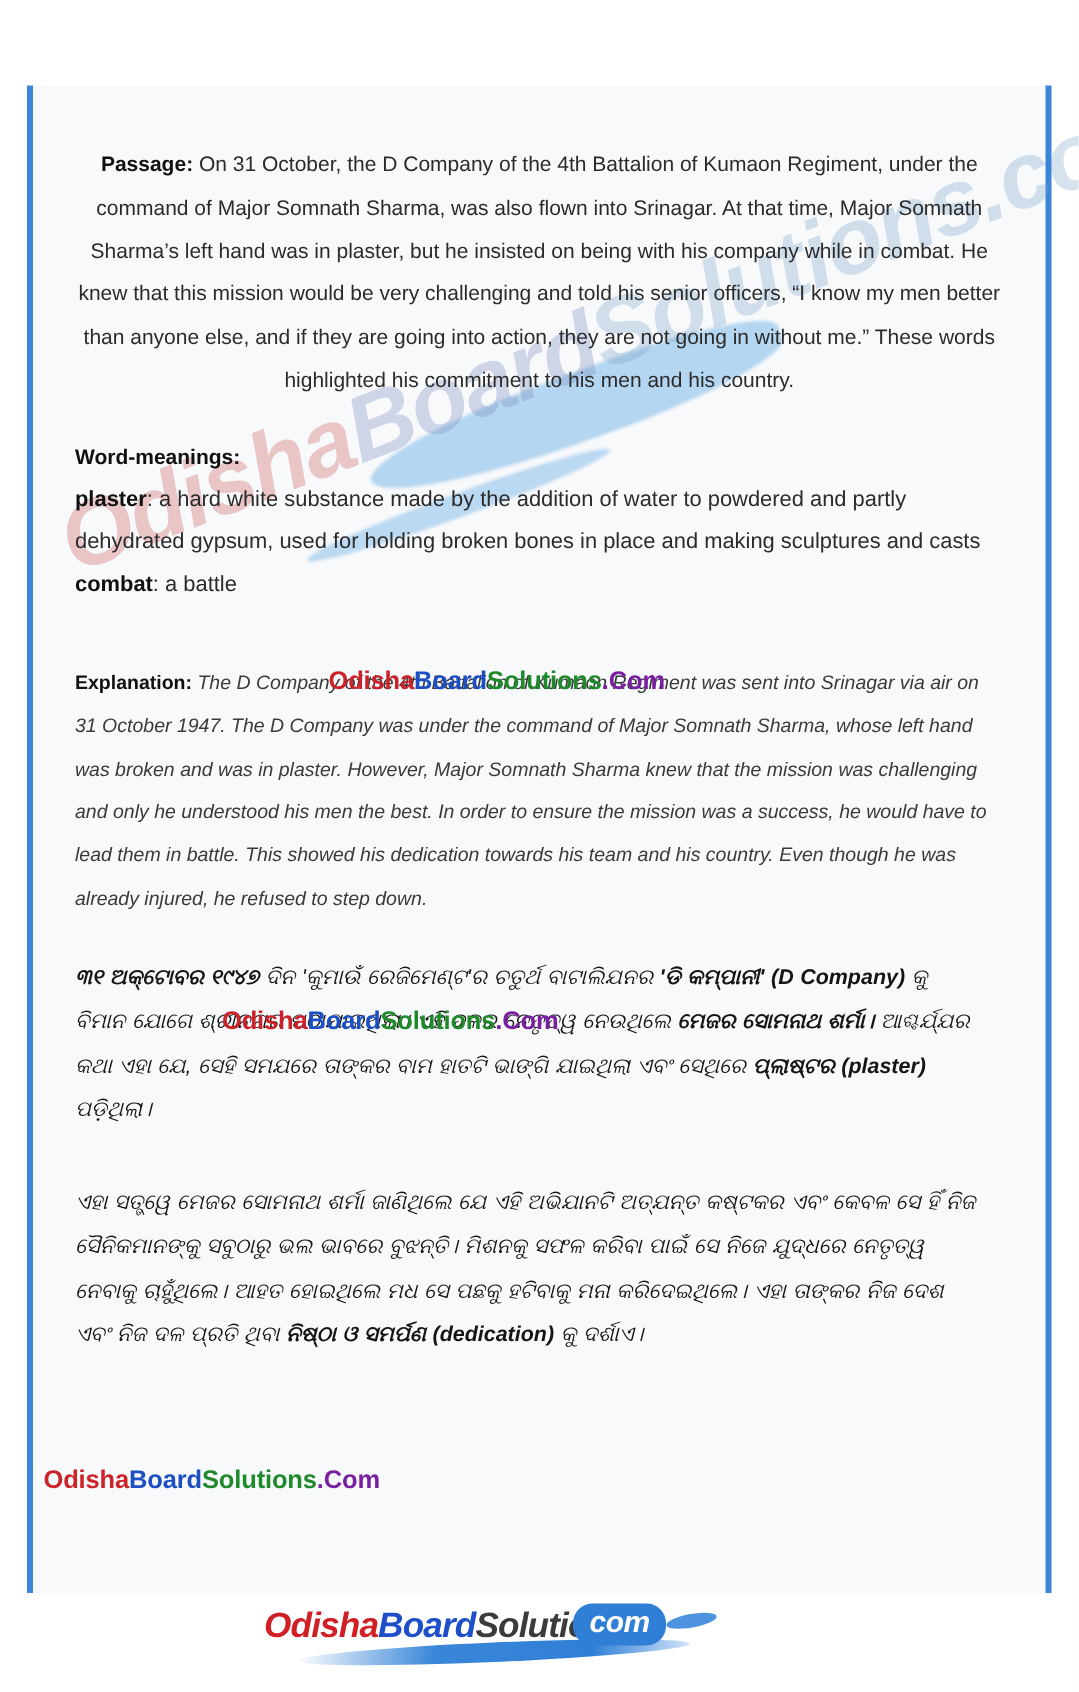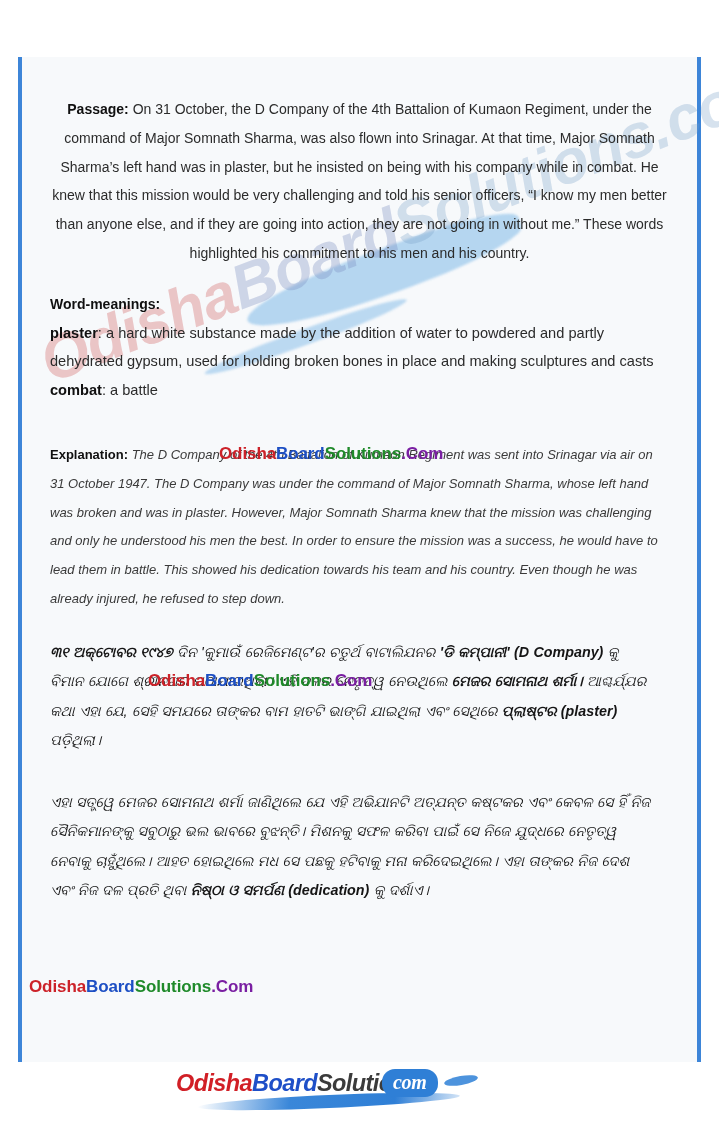--- a/index.html
+++ b/index.html
@@ -211,21 +211,21 @@
     left: 206px;
     top: -1px;
     background: #2f7fd6;
     color: #ffffff;
     font-size: 20px;
     font-weight: bold;
     font-style: italic;
     padding: 2px 11px 3px 11px;
     border-radius: 13px;
     letter-spacing: -0.3px;
-    font-family: Liberation Serif, serif;
+    font-family: Liberation Sans, sans-serif;
     text-align: right;
   }
   .fl-swoosh {
     position: absolute;
     left: 22px;
     top: 25px;
     width: 262px;
     height: 13px;
     background: linear-gradient(100deg, rgba(47,127,214,0) 0%, #3a87d9 35%, #2f7fd6 75%, rgba(47,127,214,0.2) 100%);
     border-radius: 50%;

